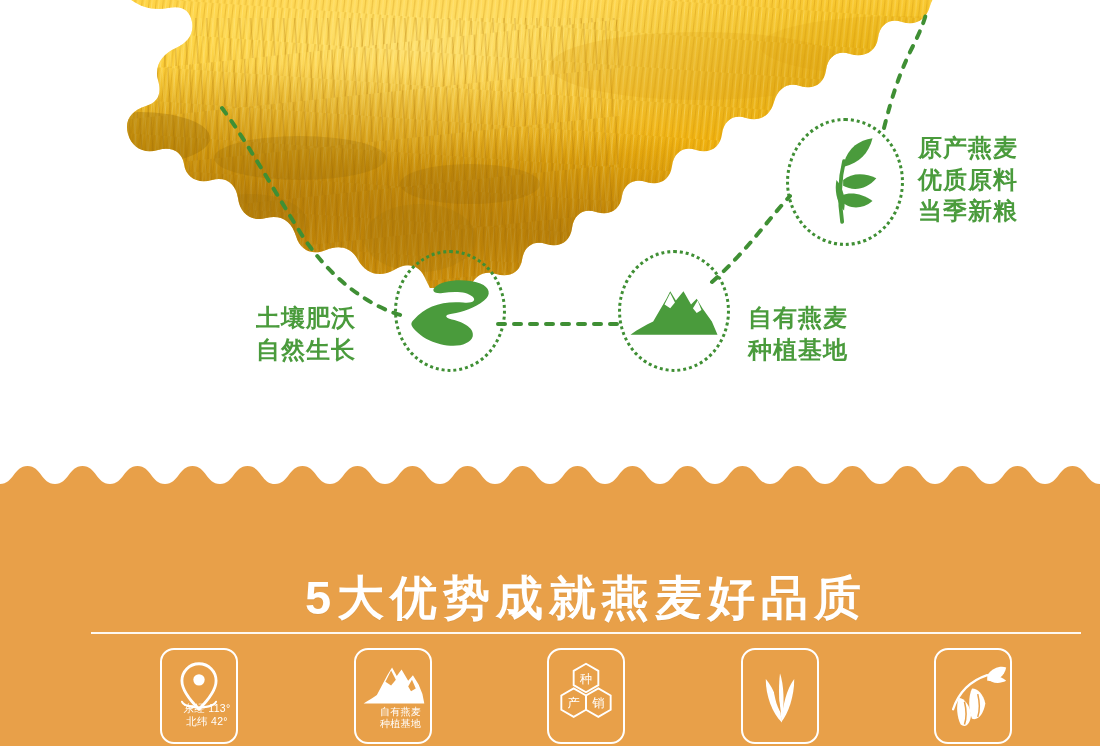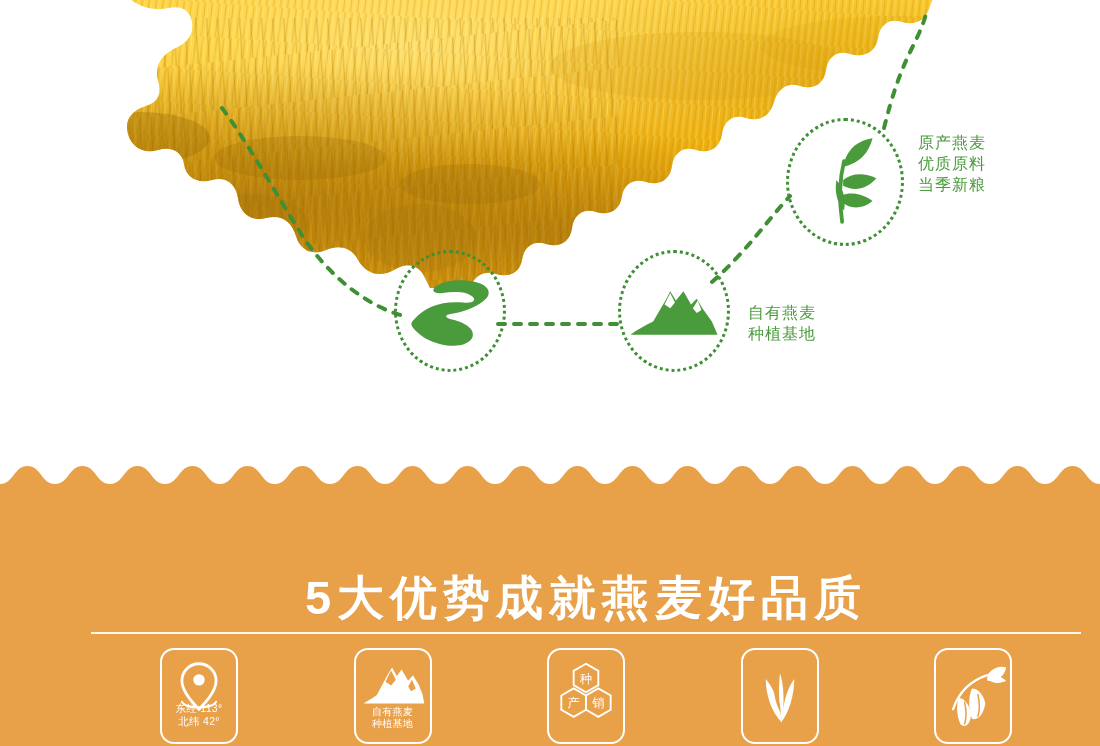--- a/index.html
+++ b/index.html
@@ -47,25 +47,25 @@
   }
   .node-svg {
     position: absolute;
     left: 0; top: 0;
     width: 100%;
     height: 100%;
   }
   .node-label {
     position: absolute;
     color: #4a9b3c;
-    font-size: 16px;
+    font-size: 24px;
     line-height: 1.32;
     letter-spacing: 1px;
     white-space: pre-line;
-    font-weight: 400;
+    font-weight: 700;
   }
   .node-label.right { text-align: left; }
   .node-label.left  { text-align: left; }
 
   
   #banner {
     position: absolute;
     left: 0;
     top: 462px;
     width: 1100px;
@@ -129,20 +129,21 @@
   .fc-caption {
     position: absolute;
     left: 0;
     width: 100%;
     text-align: center;
     color: #ffffff;
     font-size: 10px;
     line-height: 1.22;
     white-space: pre-line;
     letter-spacing: .3px;
+    padding-left: 8px;
   }
   .fc-caption.coords { bottom: 14px; font-size: 10.5px; }
   .fc-caption.basin  { bottom: 12px; }
 </style>
 </head>
 <body>
 
 <div id="page">
 
   <div id="hero">
@@ -266,20 +267,22 @@
     <div class="node" style="left:394px; top:250px; width:112px; height:122px;">
       <svg class="node-svg" viewBox="0 0 112 122">
         <path d="M18 70 C 30 56 48 50 70 52 C 80 53 84 50 80 46
                  C 74 40 60 40 48 42 C 40 43 36 40 40 36
                  C 48 28 72 26 88 32 C 98 36 100 44 92 50
                  C 82 58 70 62 58 64 C 50 65 50 68 58 70
                  C 72 73 82 80 80 88 C 77 97 62 100 46 96
                  C 34 93 26 88 20 82 C 14 76 14 74 18 70 Z" fill="#4a9b3c"></path>
       </svg>
     </div>
+    <div class="node-label left" style="left:256px; top:302px;">土壤肥沃
+自然生长</div>
 
     <div class="node" style="left:618px; top:250px; width:112px; height:122px;">
       <svg class="node-svg" viewBox="0 0 112 122">
         <path d="M10 86 C 18 80 26 76 34 72 L 48 48 L 52 40 L 58 50
                  L 66 40 L 74 54 L 80 48 L 86 58 L 96 72 L 102 86 Z" fill="#4a9b3c"></path>
         <path d="M46 54 L 52 42 L 57 52 L 52 58 Z" fill="#ffffff"></path>
         <path d="M76 58 L 81 50 L 85 60 L 80 63 Z" fill="#ffffff"></path>
       </svg>
     </div>
     <div class="node-label right" style="left:748px; top:302px;">自有燕麦

